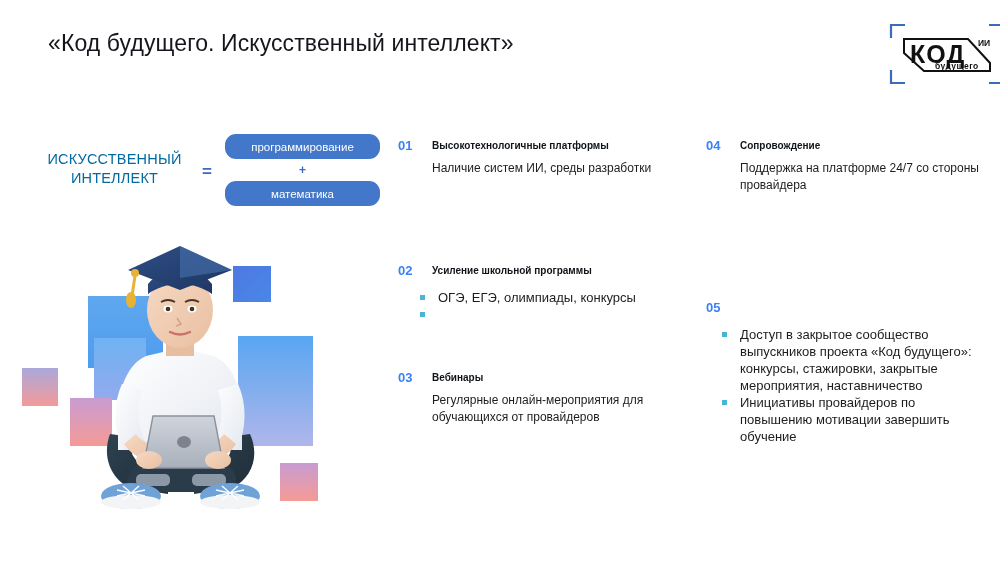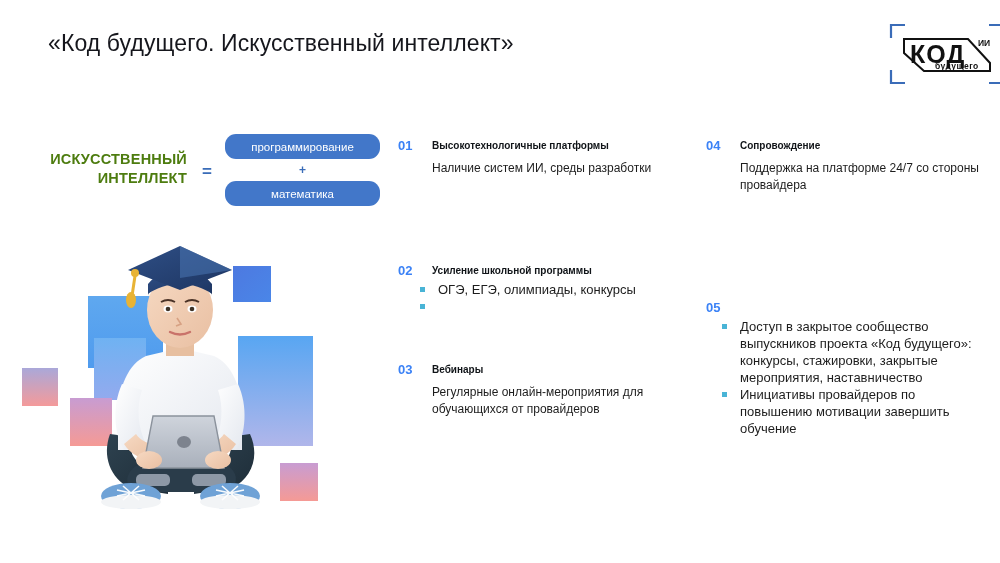--- a/index.html
+++ b/index.html
@@ -45,25 +45,25 @@
     left: 42px;
     top: 134px;
     width: 340px;
     height: 84px;
   }
   .eq-label {
     position: absolute;
     left: 0;
     top: 16px;
     width: 145px;
-    text-align: right;
+    text-align: center;
     font-size: 14.5px;
-    font-weight: bold;
+    font-weight: normal;
     line-height: 19px;
-    color: #4d7c0f;
+    color: #0369a1;
     letter-spacing: 0.2px;
   }
   .eq-sign {
     position: absolute;
     left: 160px;
     top: 28px;
     font-size: 17px;
     font-weight: bold;
     color: #3a6cb8;
   }
@@ -130,21 +130,21 @@
   }
   .item-body {
     margin-left: 34px;
     margin-top: 4px;
     font-size: 12px;
     line-height: 17px;
     color: #1d1d1d;
   }
   .bullets {
     margin-left: 14px;
-    margin-top: 0;
+    margin-top: 8px;
     list-style: none;
     padding: 0;
   }
   .bullets li {
     position: relative;
     padding-left: 26px;
     font-size: 13px;
     line-height: 17px;
     color: #1d1d1d;
     margin-bottom: 0px;

